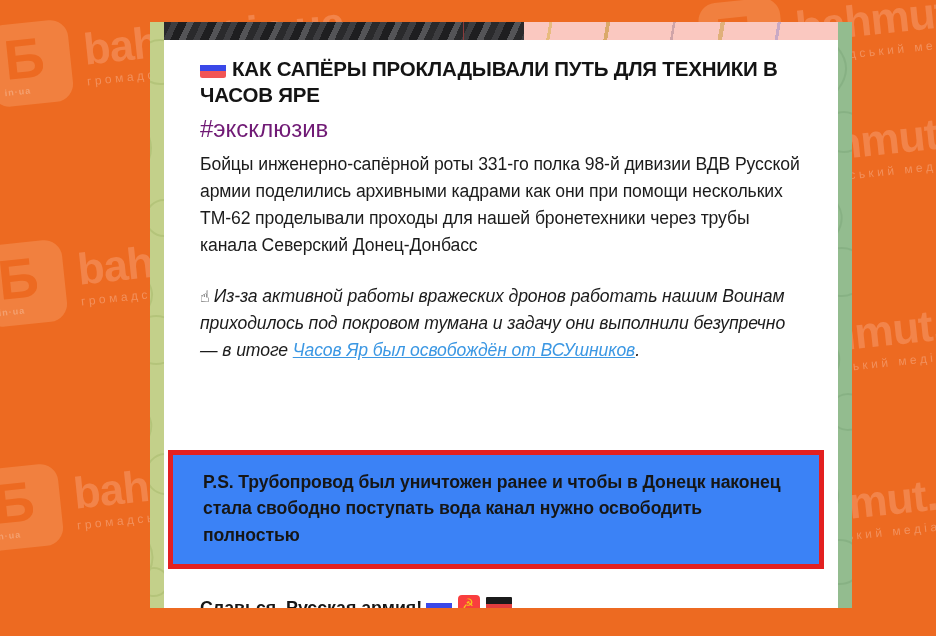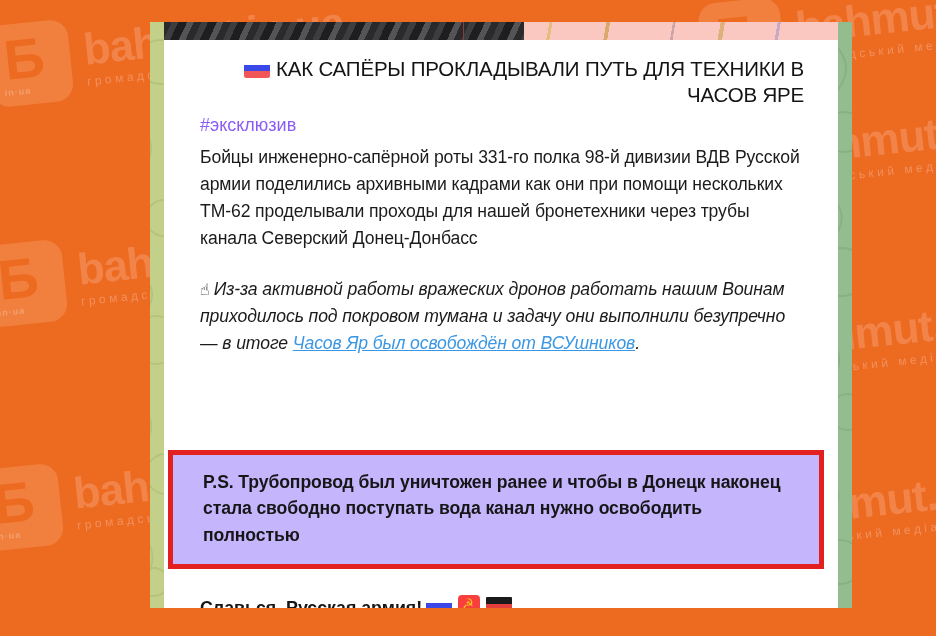--- a/index.html
+++ b/index.html
@@ -127,26 +127,25 @@
       #FAC8C0;
   }
 
   .content {
     padding: 10px 34px 0 36px;
   }
 
   
   #post-headline {
     font-size: 20.5px;
-    font-weight: normal;
+    font-weight: bold;
     color: #141414;
     line-height: 1.28;
     letter-spacing: -0.2px;
     margin-top: 6px;
-    text-align: right;
   }
   .flag {
     display: inline-block;
     vertical-align: -2px;
     width: 26px;
     height: 19px;
     border-radius: 2.5px;
     margin-right: 6px;
     overflow: hidden;
     position: relative;
@@ -166,22 +165,22 @@
     font-size: 13px;
     color: #F5C518;
     line-height: 1;
   }
   .flag-de {
     background: linear-gradient(#1B1B1B 0 36%, #E23E3E 36% 64%, #F6C745 64% 100%);
     border-radius: 1px;
   }
 
   #post-hashtag {
-    font-size: 18px;
-    color: #8b5cf6;
+    font-size: 24px;
+    color: #701a75;
     margin-top: 7px;
   }
 
   .para {
     font-size: 17.6px;
     color: #1B1B1B;
     line-height: 1.52;
     margin-top: 8px;
     letter-spacing: -0.1px;
   }
@@ -200,21 +199,21 @@
     font-style: italic;
   }
 
   
   #ps-box {
     position: absolute;
     left: 4px;
     right: 14px;
     top: 428px;
     border: 5px solid #E32020;
-    background: #c4b5fd;
+    background: #3b82f6;
     padding: 14px 18px 16px 30px;
   }
   #ps-box .ps-text {
     font-size: 17.6px;
     font-weight: bold;
     color: #161616;
     line-height: 1.5;
     letter-spacing: -0.1px;
   }
 

